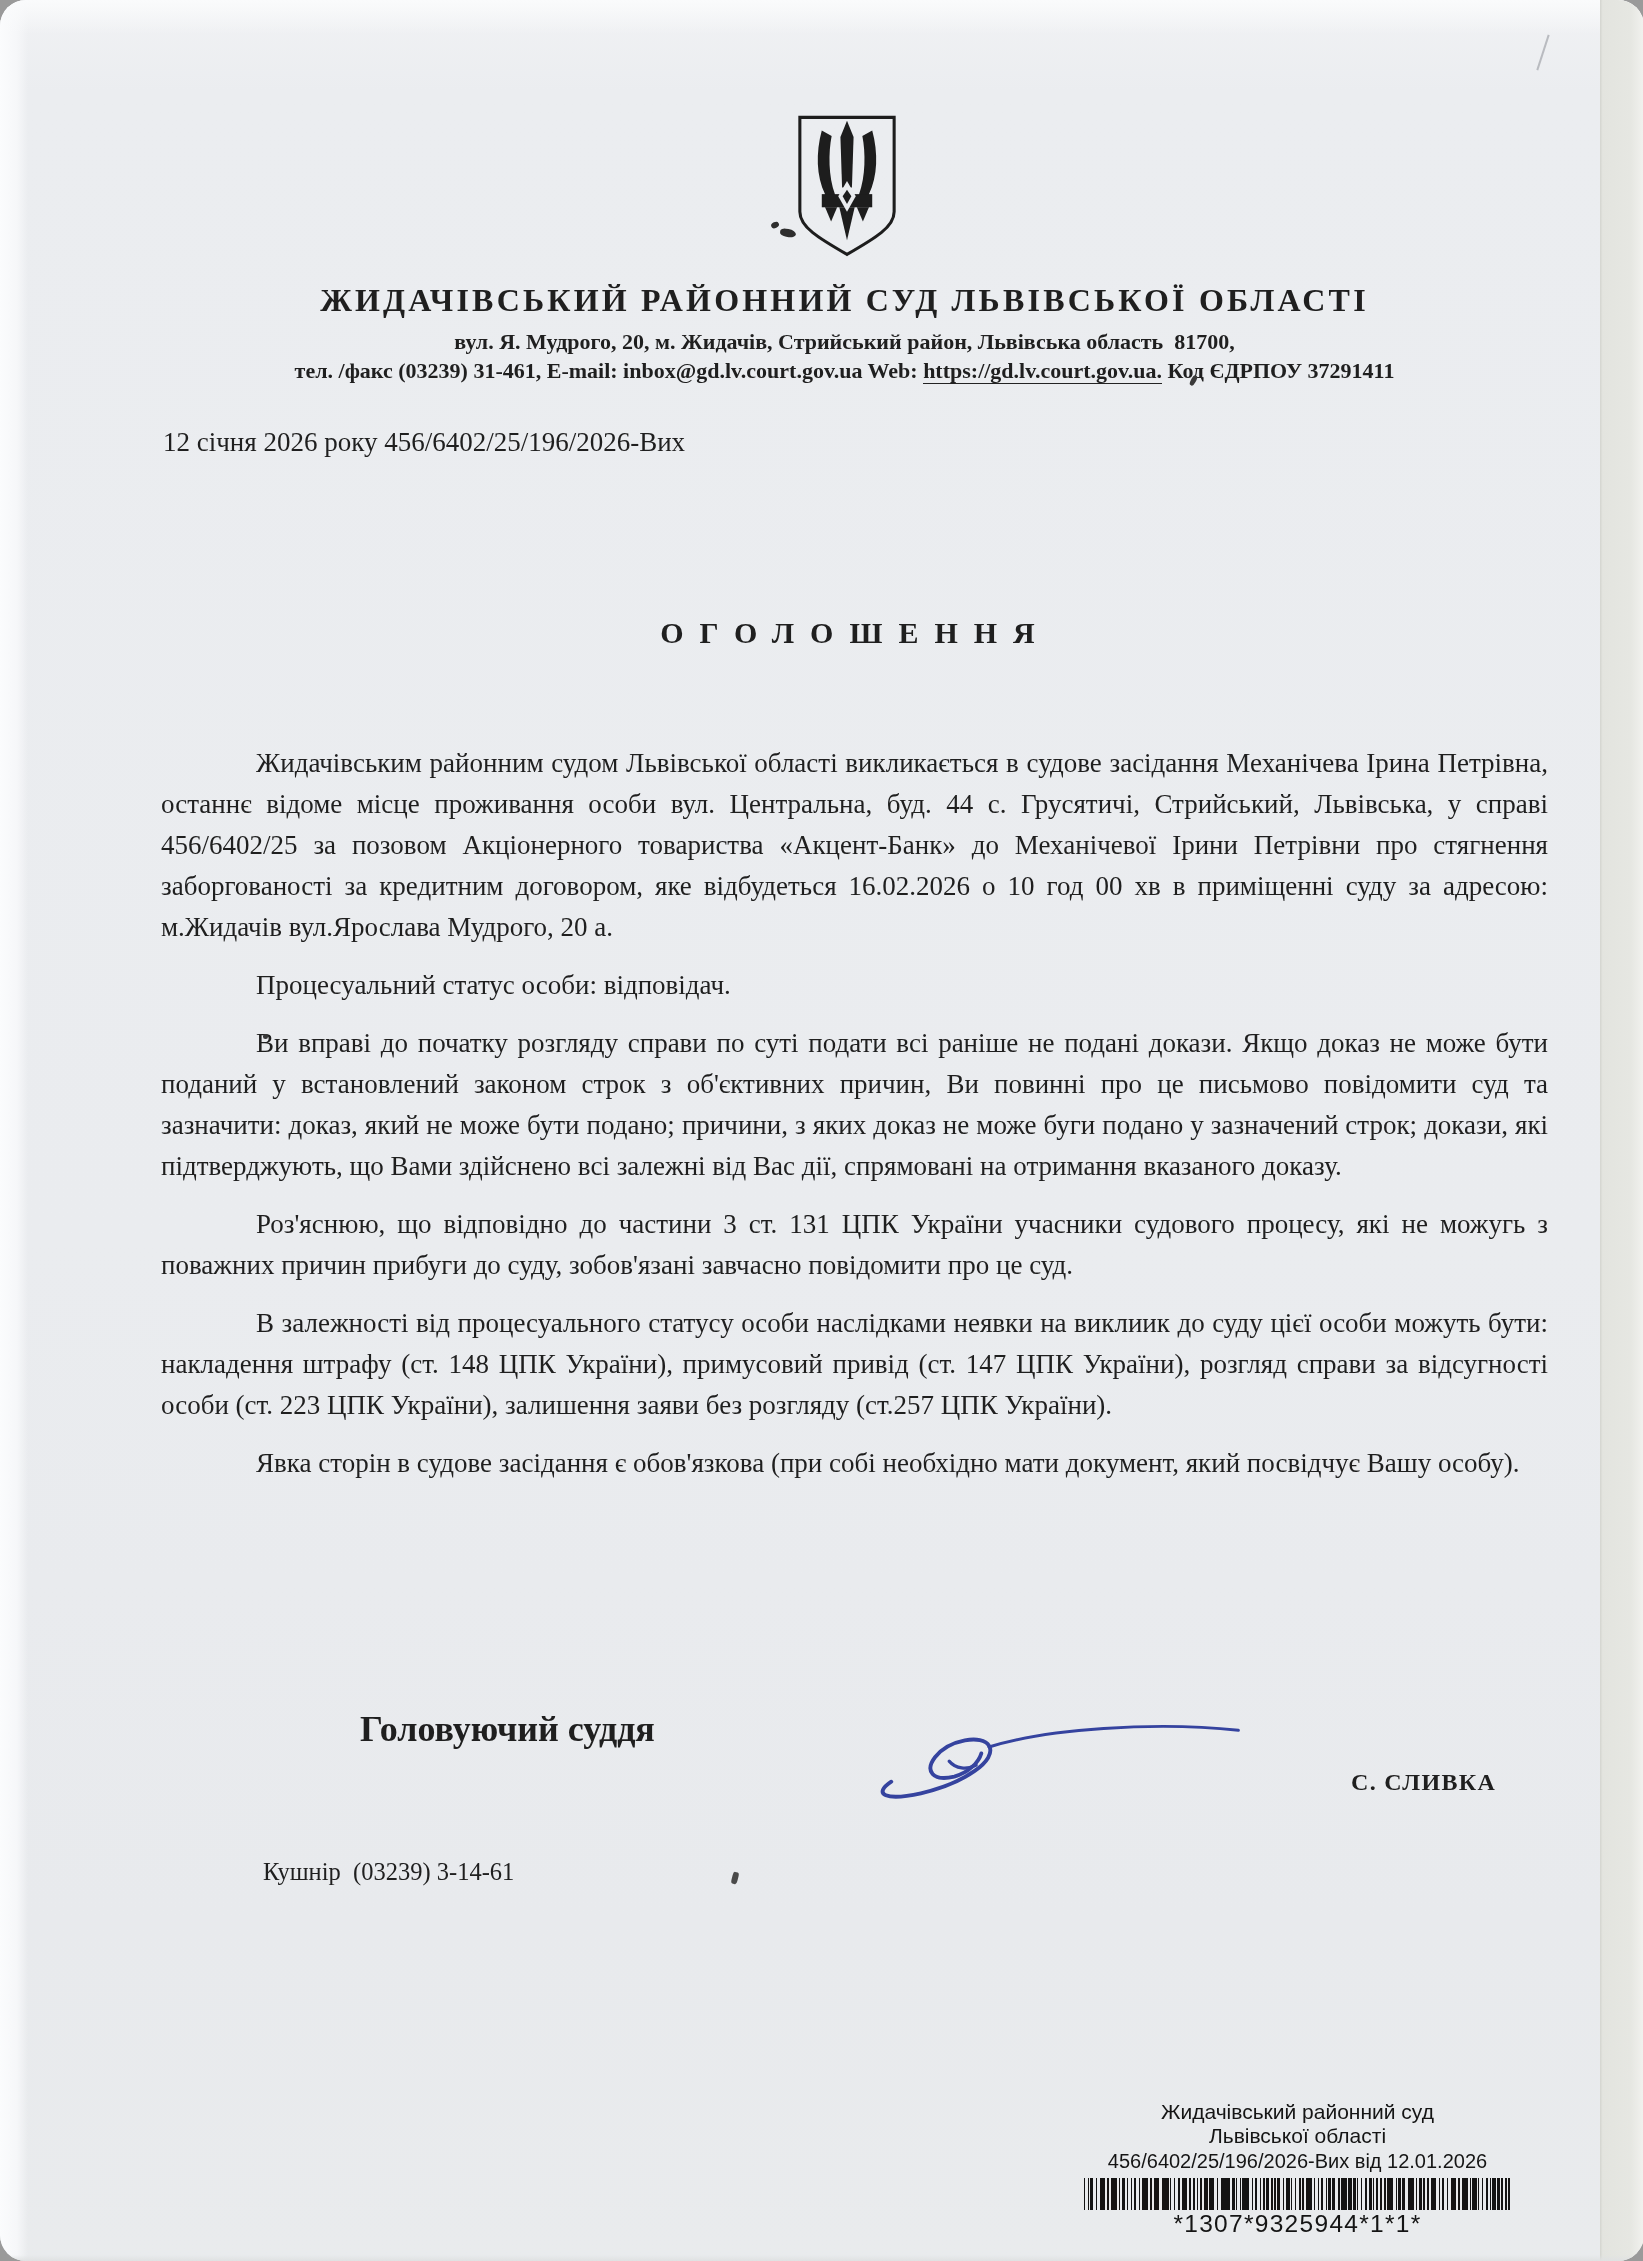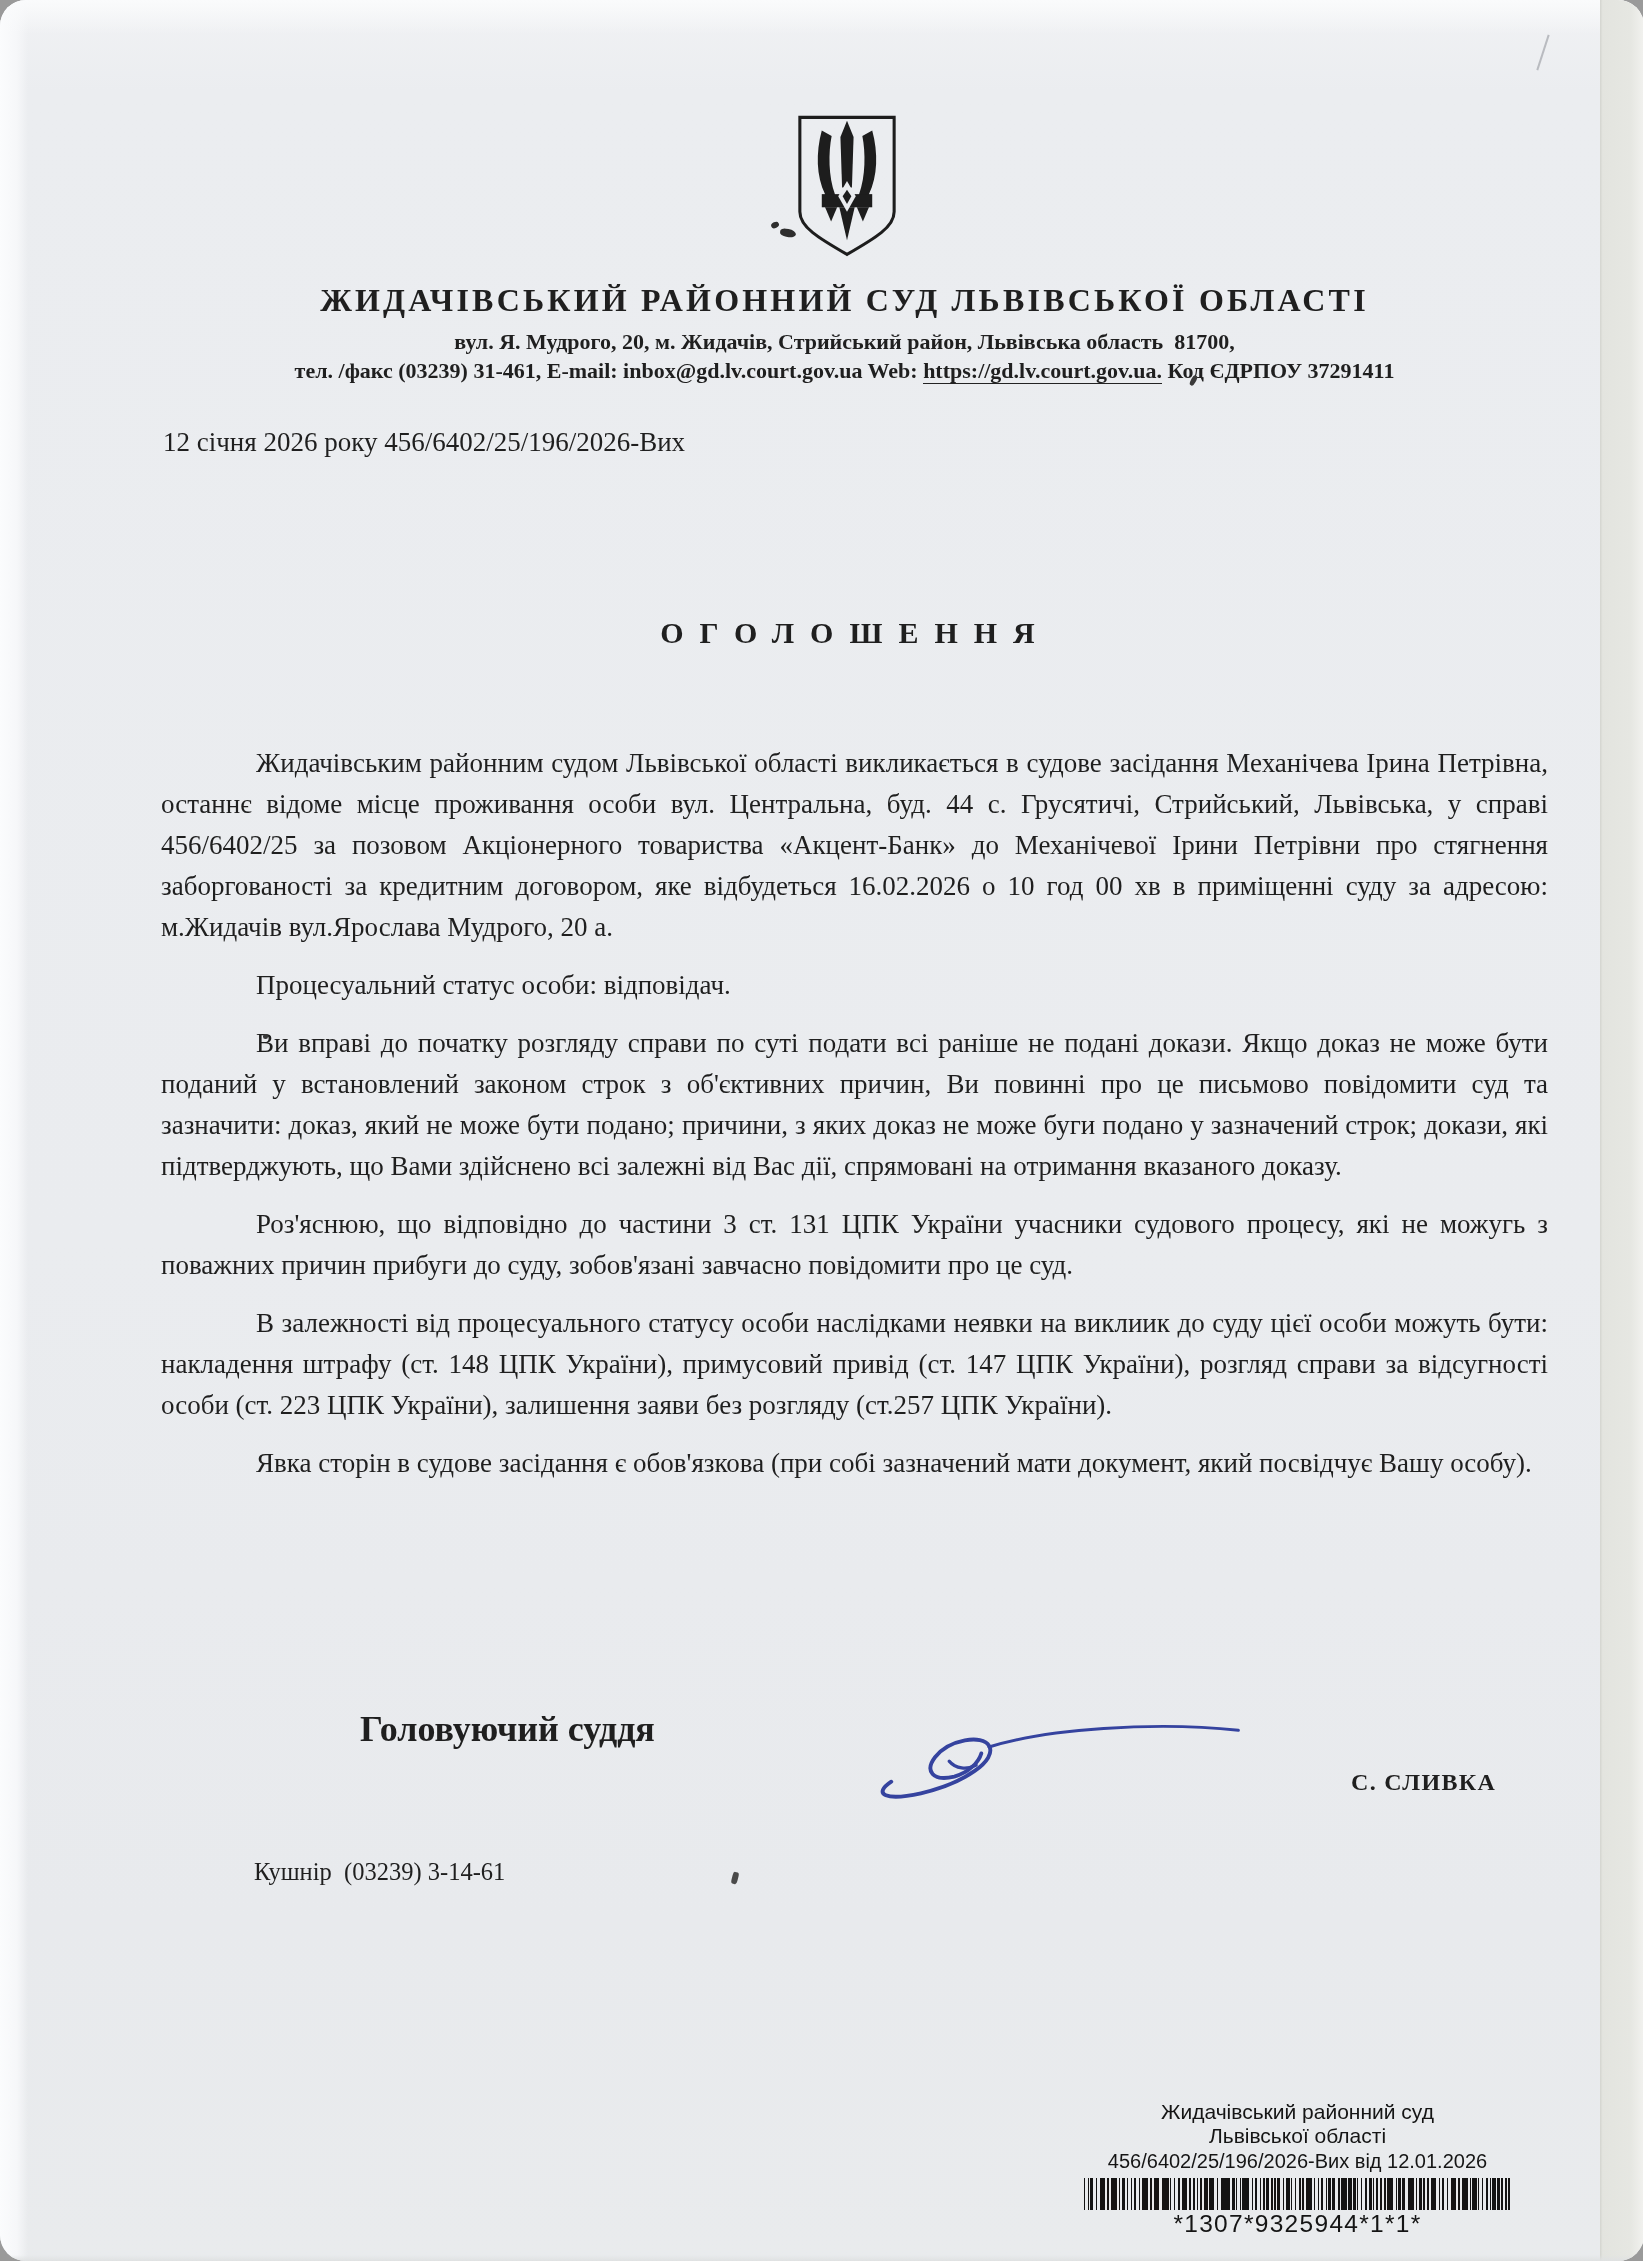--- a/index.html
+++ b/index.html
@@ -35,21 +35,21 @@
 
   
   .body-text{position:absolute;left:161px;top:743px;width:1387px;font-size:27px;line-height:41px;text-align:justify;}
   .body-text p{margin:0 0 17px 0;text-indent:95px;}
 
   
   .sig-label{position:absolute;left:360px;top:1708px;font-size:36px;font-weight:bold;}
   .sig-name{position:absolute;left:1351px;top:1769px;font-size:24px;font-weight:bold;letter-spacing:1.3px;}
   .sig-scribble{position:absolute;left:852px;top:1720px;}
 
-  .clerk-line{position:absolute;left:254px;top:1858px;font-size:24.5px;white-space:pre-wrap;}
+  .clerk-line{position:absolute;left:263px;top:1858px;font-size:24.5px;white-space:pre-wrap;}
 
   
   .footer{position:absolute;left:1064px;top:2100px;width:467px;text-align:center;font-family:"Liberation Sans","DejaVu Sans",sans-serif;font-size:21px;line-height:24px;color:#151515;}
   .footer .case-line{font-size:20px;margin-top:1.3px;}
   .barcode{width:427px;height:32px;margin:5.2px auto 1.3px auto;
     background-image:
       repeating-linear-gradient(90deg,#141414 0 1.3px,transparent 1.3px 3.9px),
       repeating-linear-gradient(90deg,transparent 0 5.8px,#141414 5.8px 7.7px,transparent 7.7px 11px),
       repeating-linear-gradient(90deg,transparent 0 17px,#141414 17px 20.6px),
       repeating-linear-gradient(90deg,transparent 0 30px,#141414 30px 32px);
@@ -102,21 +102,21 @@
   <div class="ref-line">12 січня 2026 року 456/6402/25/196/2026-Вих</div>
 
   <div class="doc-title">ОГОЛОШЕННЯ</div>
 
   <div class="body-text">
     <p>Жидачівським районним судом Львівської області викликається в  судове засідання Механічева Ірина Петрівна, останнє відоме місце проживання особи вул. Центральна, буд. 44 с. Грусятичі, Стрийський, Львівська, у справі 456/6402/25 за позовом Акціонерного товариства «Акцент-Банк» до Механічевої Ірини Петрівни про стягнення заборгованості за кредитним договором, яке відбудеться 16.02.2026 о 10 год 00 хв в приміщенні суду за адресою: м.Жидачів вул.Ярослава Мудрого, 20 а.</p>
     <p>Процесуальний статус особи: відповідач.</p>
     <p>Ви вправі до початку розгляду справи по суті подати всі раніше не подані докази. Якщо доказ не може бути поданий у встановлений законом строк з об'єктивних причин, Ви повинні про це письмово повідомити суд та зазначити: доказ, який не може бути подано; причини, з яких доказ не може буги подано у зазначений строк; докази, які підтверджують, що Вами здійснено всі залежні від Вас дії, спрямовані на отримання  вказаного доказу.</p>
     <p>Роз'яснюю, що відповідно до частини 3 ст. 131 ЦПК України учасники судового процесу, які не можугь з поважних причин прибуги до суду, зобов'язані завчасно повідомити про це суд.</p>
     <p>В залежності від процесуального статусу особи наслідками неявки на виклиик до суду цієї особи можуть бути: накладення штрафу (ст. 148 ЦПК України), примусовий привід (ст. 147 ЦПК України), розгляд справи за відсугності особи (ст. 223 ЦПК України), залишення заяви без розгляду (ст.257 ЦПК України).</p>
-    <p>Явка сторін в судове засідання є обов'язкова (при собі зазначений мати документ, який посвідчує Вашу особу).</p>
+    <p>Явка сторін в судове засідання є обов'язкова (при собі необхідно мати документ, який посвідчує Вашу особу).</p>
   </div>
 
   <div class="sig-label">Головуючий суддя</div>
   <div class="sig-scribble">
     <svg width="400" height="90" viewBox="0 0 620 140" xmlns="http://www.w3.org/2000/svg">
       <g fill="none" stroke="#35439f" stroke-linecap="round">
         <path d="M60,96 C30,116 52,126 106,114 C175,98 225,62 212,40 C202,22 150,30 128,58 C112,79 124,96 158,88 C180,82 196,66 200,52" stroke-width="6"></path>
         <path d="M150,64 C160,76 178,78 192,70" stroke-width="5"></path>
         <path d="M212,42 C300,14 470,2 600,16" stroke-width="4.5"></path>
       </g>

